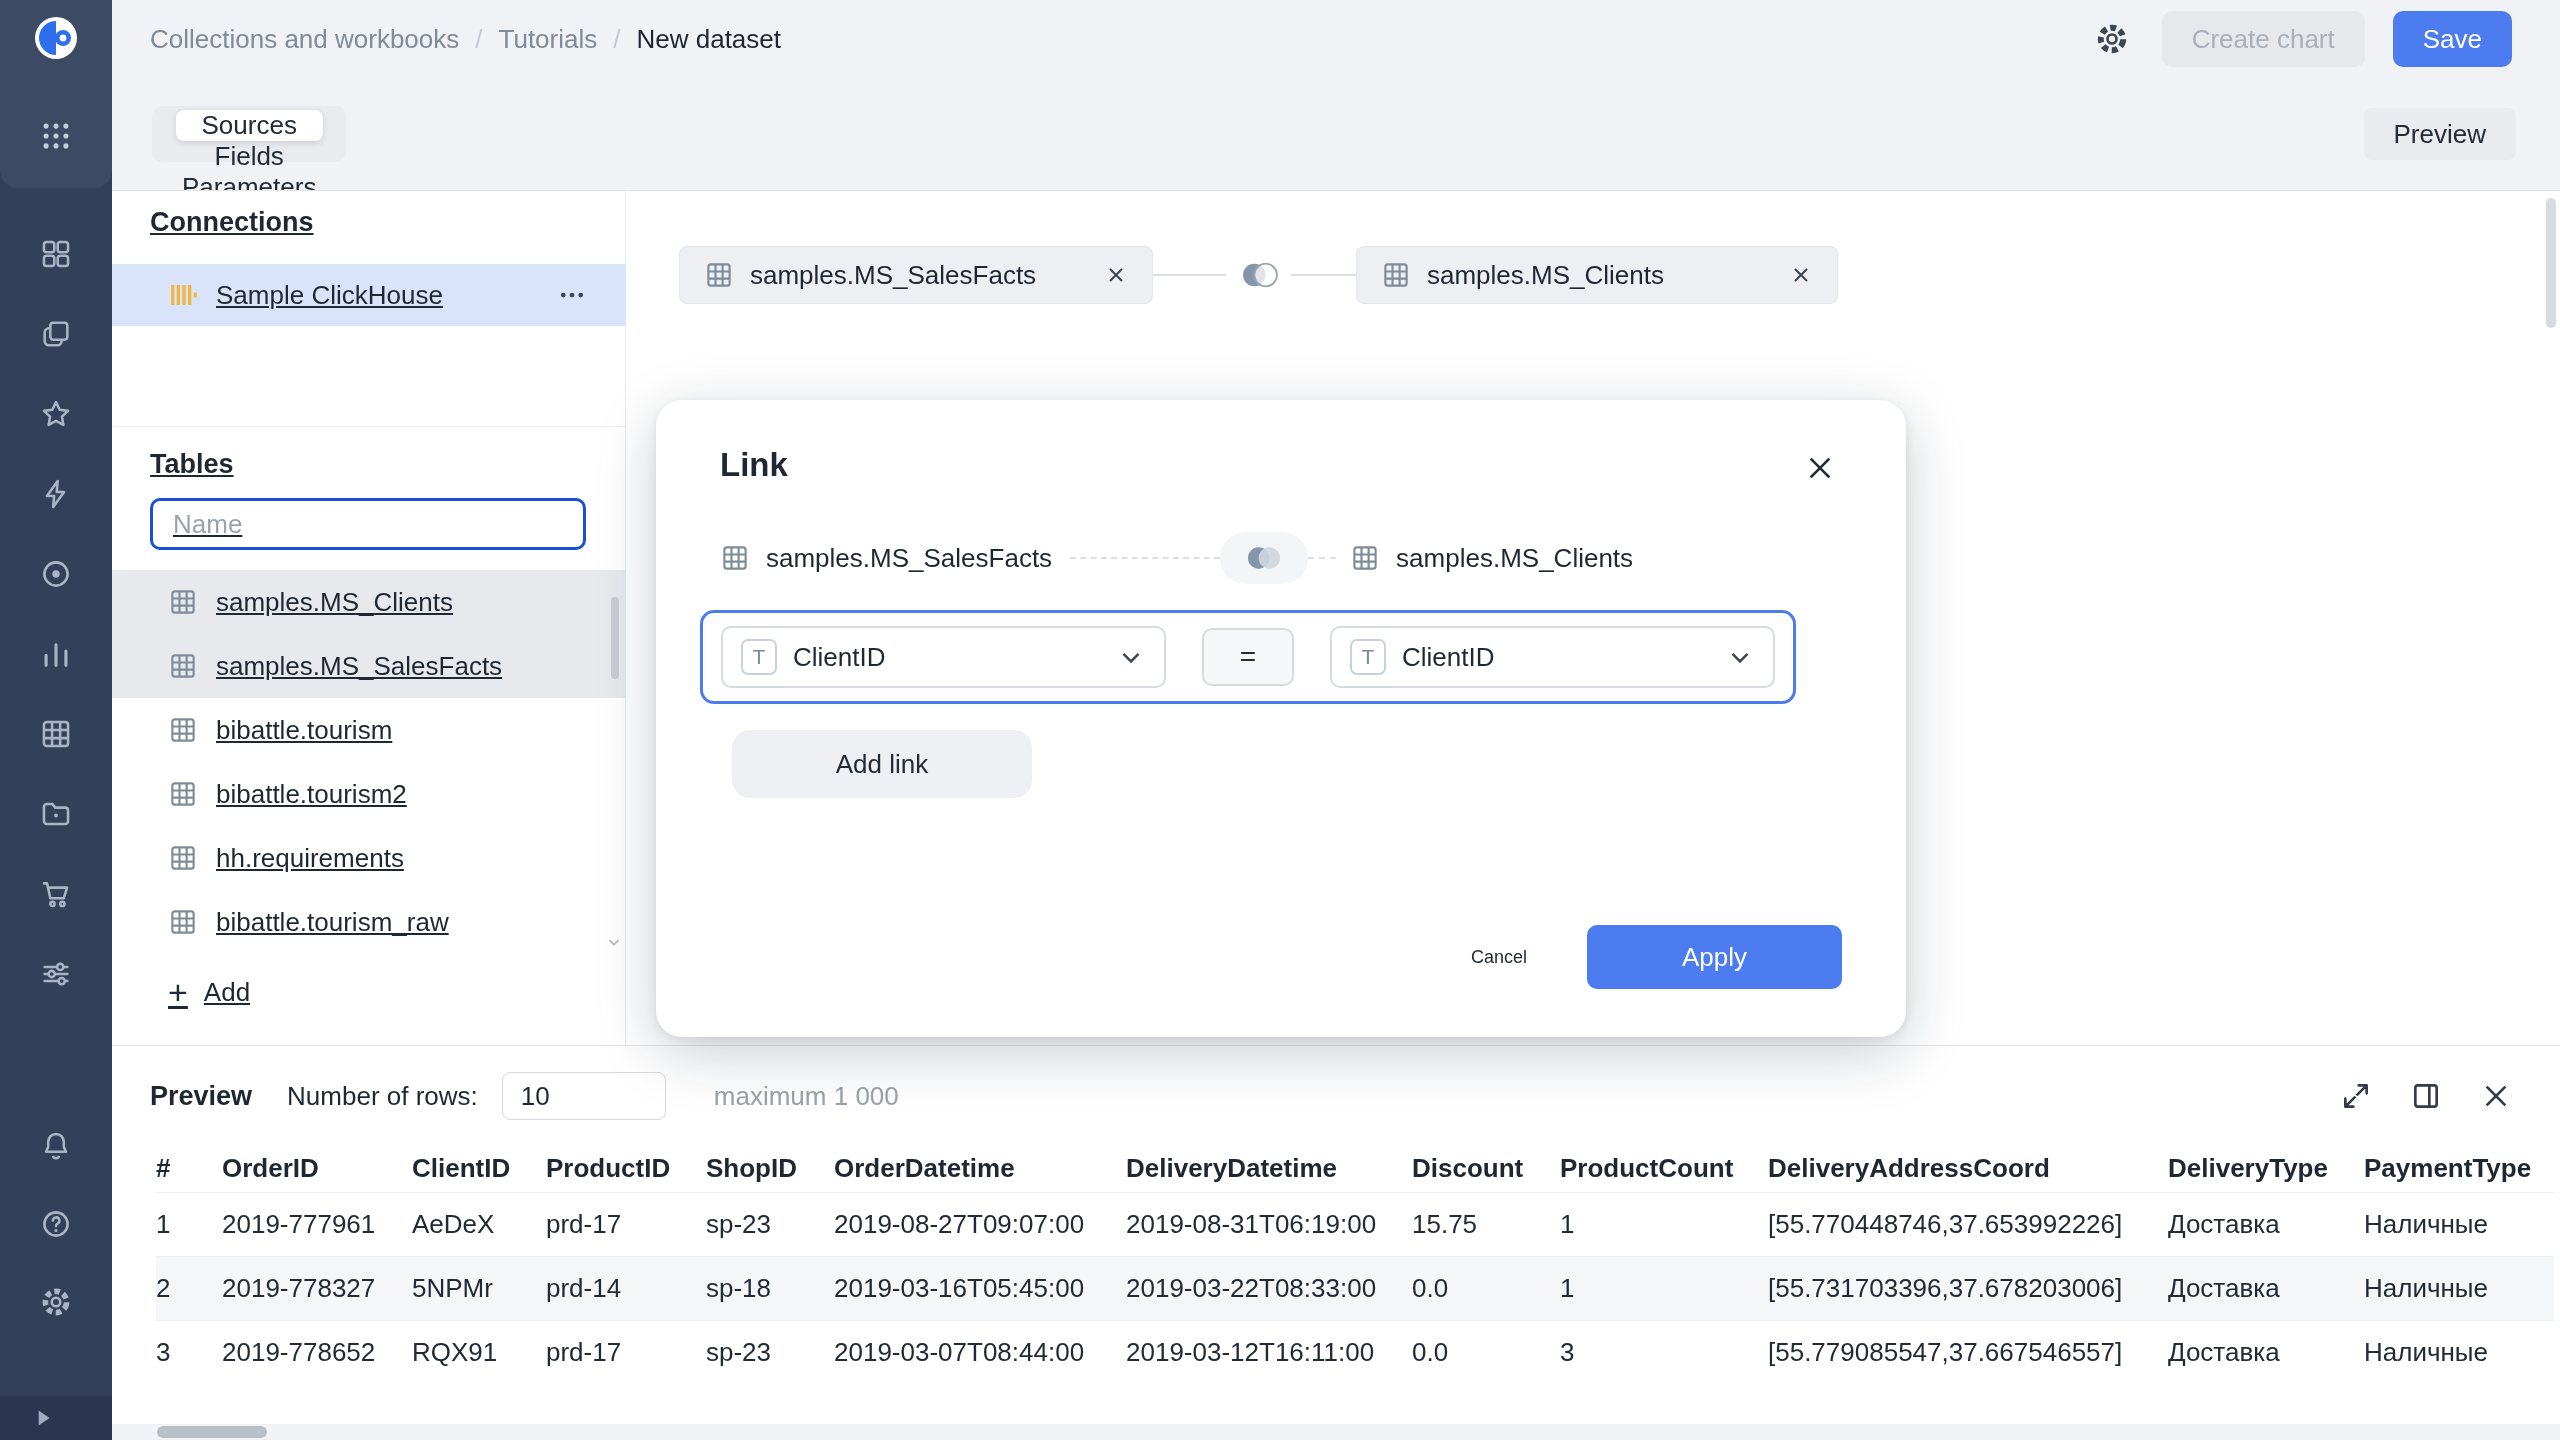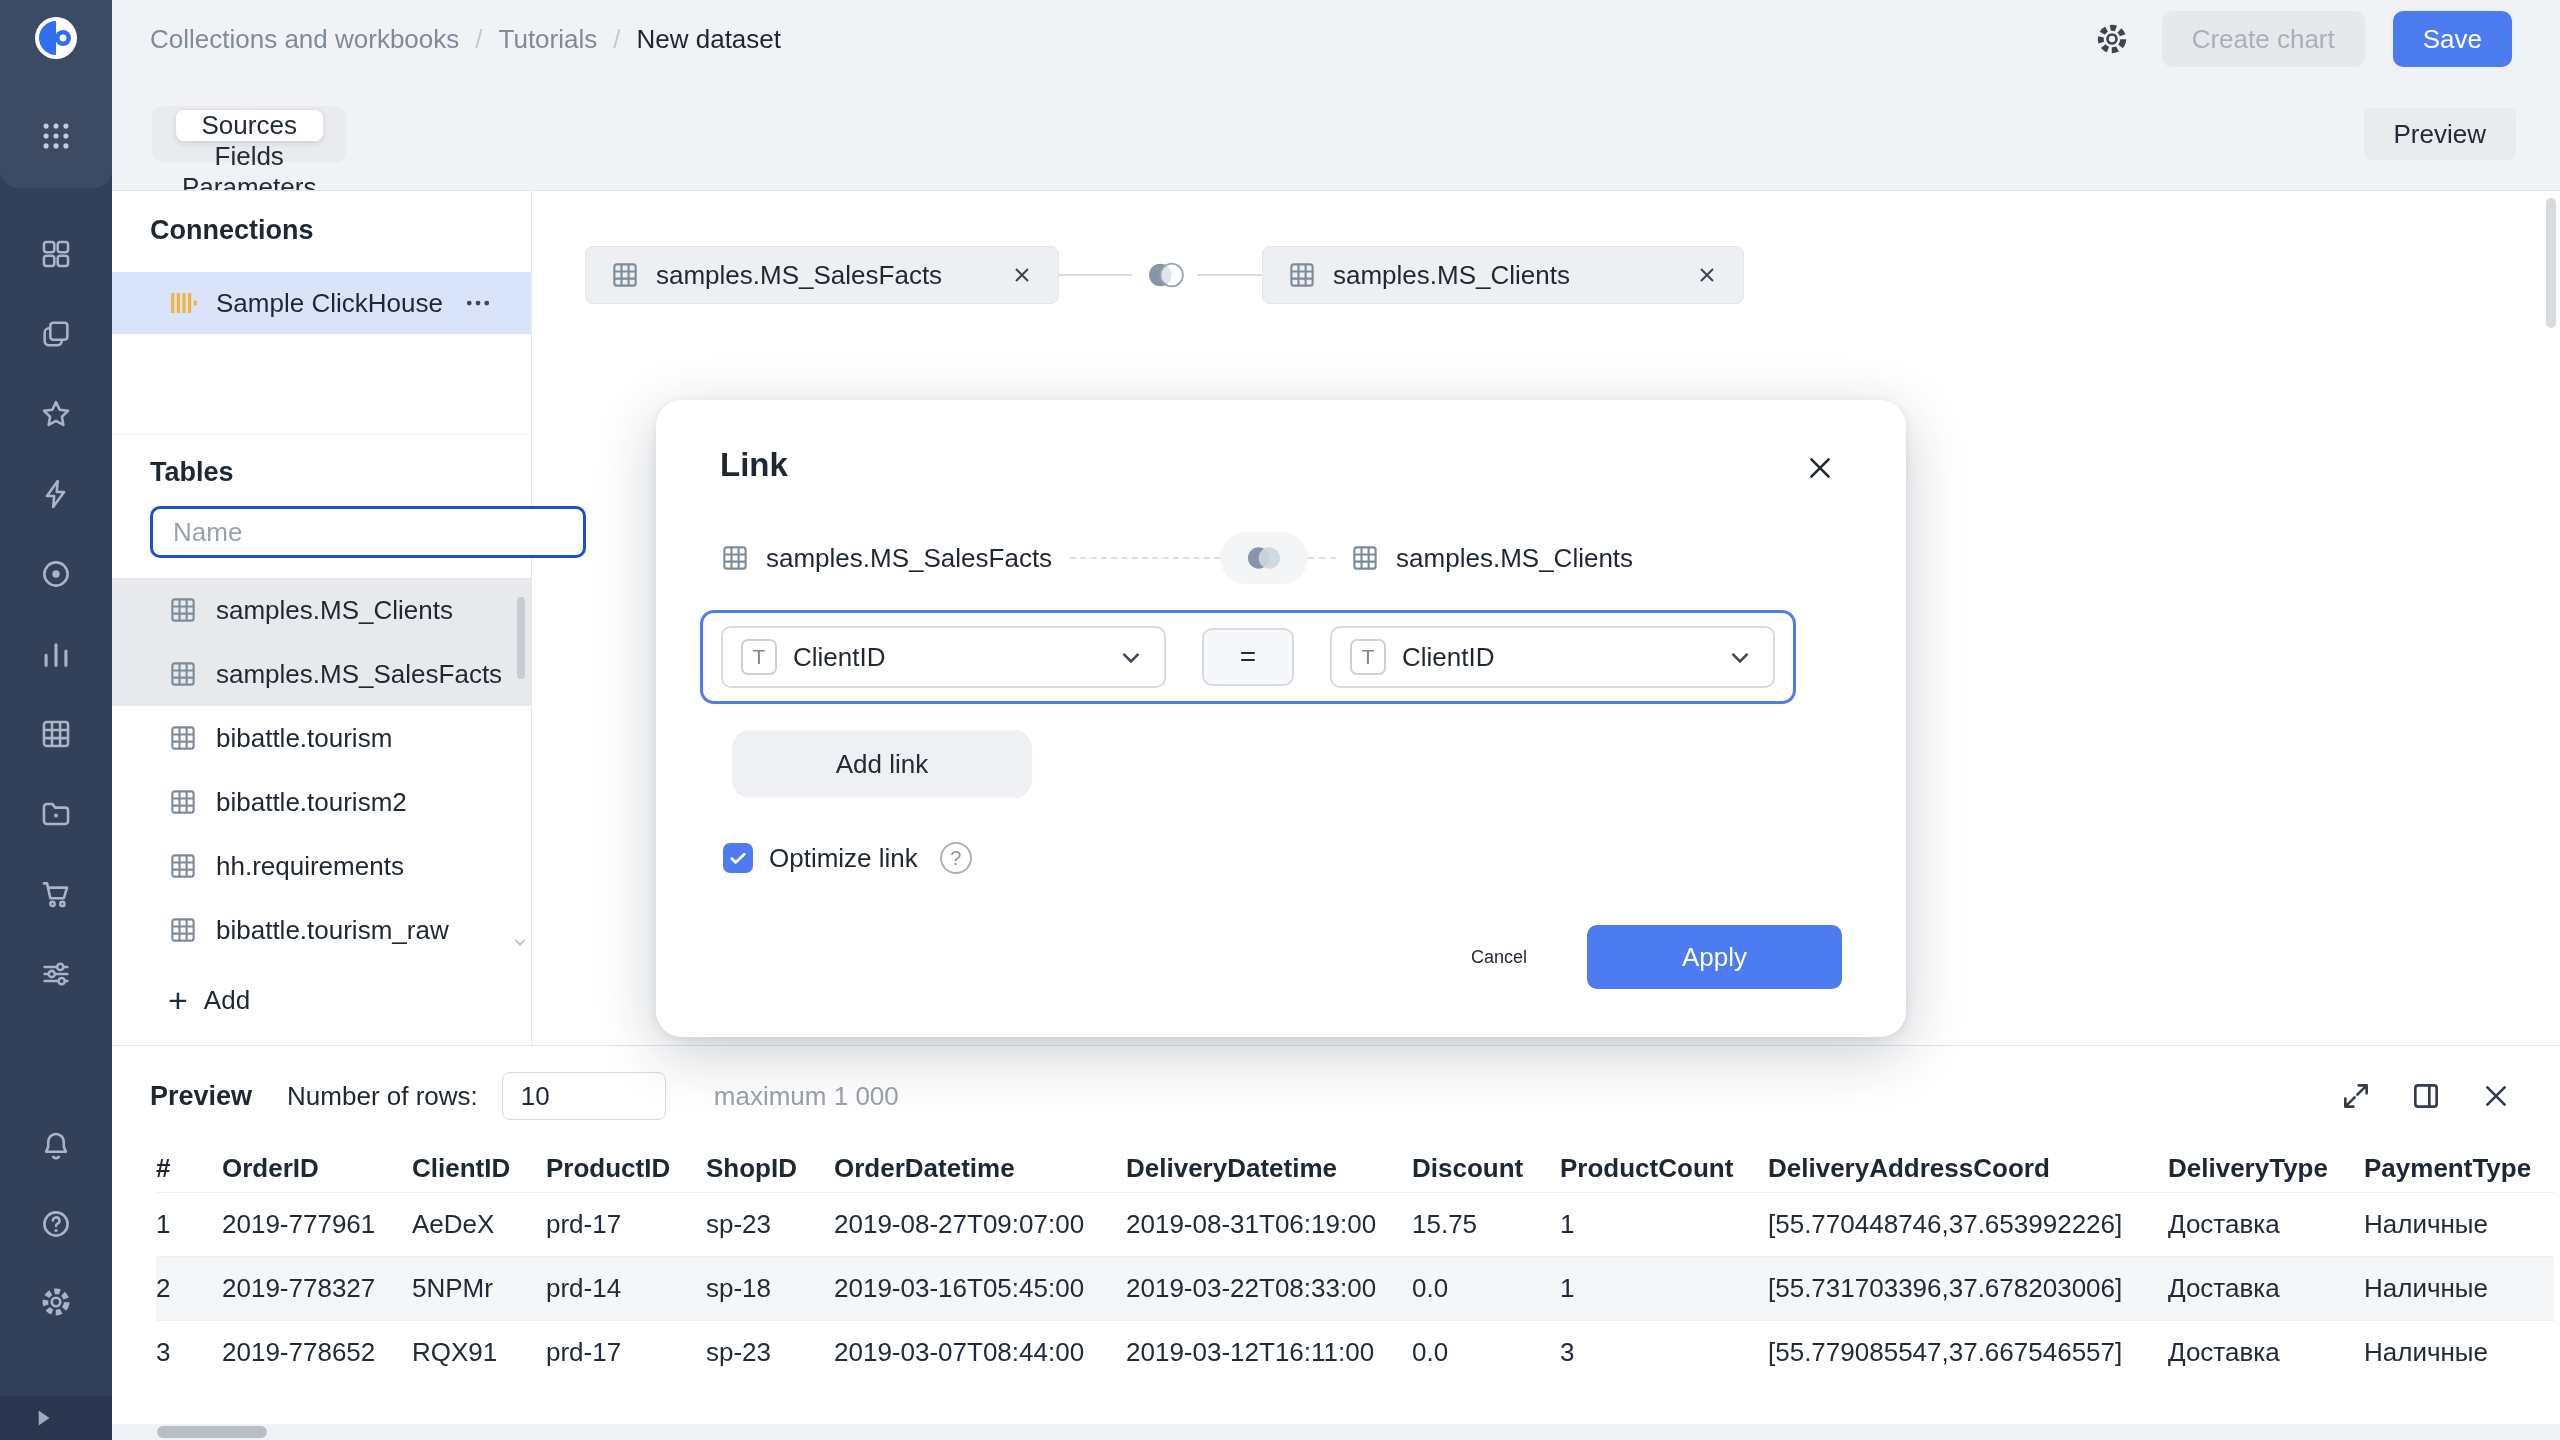--- a/index.html
+++ b/index.html
@@ -31,21 +31,21 @@
   
   .tabbar{position:absolute;left:112px;top:78px;right:0;height:112px;display:flex;align-items:center;padding:0 44px 0 40px;}
   .seg{display:inline-flex;align-items:center;background:#e9ebef;border-radius:10px;padding:4px;height:56px;flex-direction:column;}
   .tab{height:48px;display:flex;align-items:center;padding:0 26px;border-radius:8px;color:#222b36;cursor:pointer;}
   .tab.active{background:#fff;box-shadow:0 2px 6px rgba(27,35,48,0.14);}
   .tab.disabled{color:#b3bac3;cursor:default;}
   .preview-btn{margin-left:auto;height:52px;padding:0 30px;background:#e9ebef;border:none;border-radius:8px;font-size:26px;font-family:inherit;color:#222b36;cursor:pointer;}
 
   
   .workspace{position:absolute;left:112px;top:190px;right:0;height:855px;background:#fff;border-top:1px solid #e2e5e9;display:flex;}
-  .left-panel{width:420px;border-right:1px solid #e6e8ec;position:relative;padding-top:24px;flex:none;}
+  .left-panel{width:514px;border-right:1px solid #e6e8ec;position:relative;padding-top:16px;flex:none;text-decoration:underline;}
   .panel-title{font-size:27px;font-weight:700;padding-left:38px;}
   .conn-item{margin-top:26px;height:62px;background:#d9e4fb;display:flex;align-items:center;padding:0 38px 0 56px;gap:18px;cursor:pointer;}
   .ell{margin-left:auto;cursor:pointer;}
   .divider{margin-top:100px;border-top:1px solid #edeff2;}
   .tables-title{margin-top:22px;}
   .search{display:block;margin:18px 38px 0 38px;width:436px;height:52px;border:3px solid #1d4ed8;border-radius:10px;padding:0 20px;font-family:inherit;font-size:26px;color:#1f2733;outline:none;background:#fff;}
   .search::placeholder{color:#9aa3ad;}
   .tables-list{margin-top:20px;}
   .tbl-item{height:64px;display:flex;align-items:center;gap:18px;padding-left:56px;cursor:pointer;}
   .tbl-item.selected{background:#e7e9ed;}
@@ -459,29 +459,20 @@
       <span class="chev">
           <svg viewBox="0 0 24 24" width="30" height="30" fill="none" stroke="#3e4752" stroke-width="2">
             <path d="M6 9.5l6 6 6-6"></path>
           </svg>
         </span>
     </div>
   </div>
 
   <button class="add-link">Add link</button>
 
-  <div class="optimize">
-    <span class="cbx">
-        <svg viewBox="0 0 16 16" width="20" height="20" fill="none" stroke="#fff" stroke-width="2.2" stroke-linecap="round" stroke-linejoin="round">
-          <path d="M3 8.5l3.2 3L13 5"></path>
-        </svg>
-      </span>
-    <span>Optimize link</span>
-    <span class="q-help">?</span>
-  </div>
 
   <div class="modal-footer">
     <button class="cancel-btn">Cancel</button>
     <button class="apply-btn">Apply</button>
   </div>
 </div>
 
 <div class="preview-panel">
   <div class="pv-header">
     <span class="pv-title">Preview</span>

